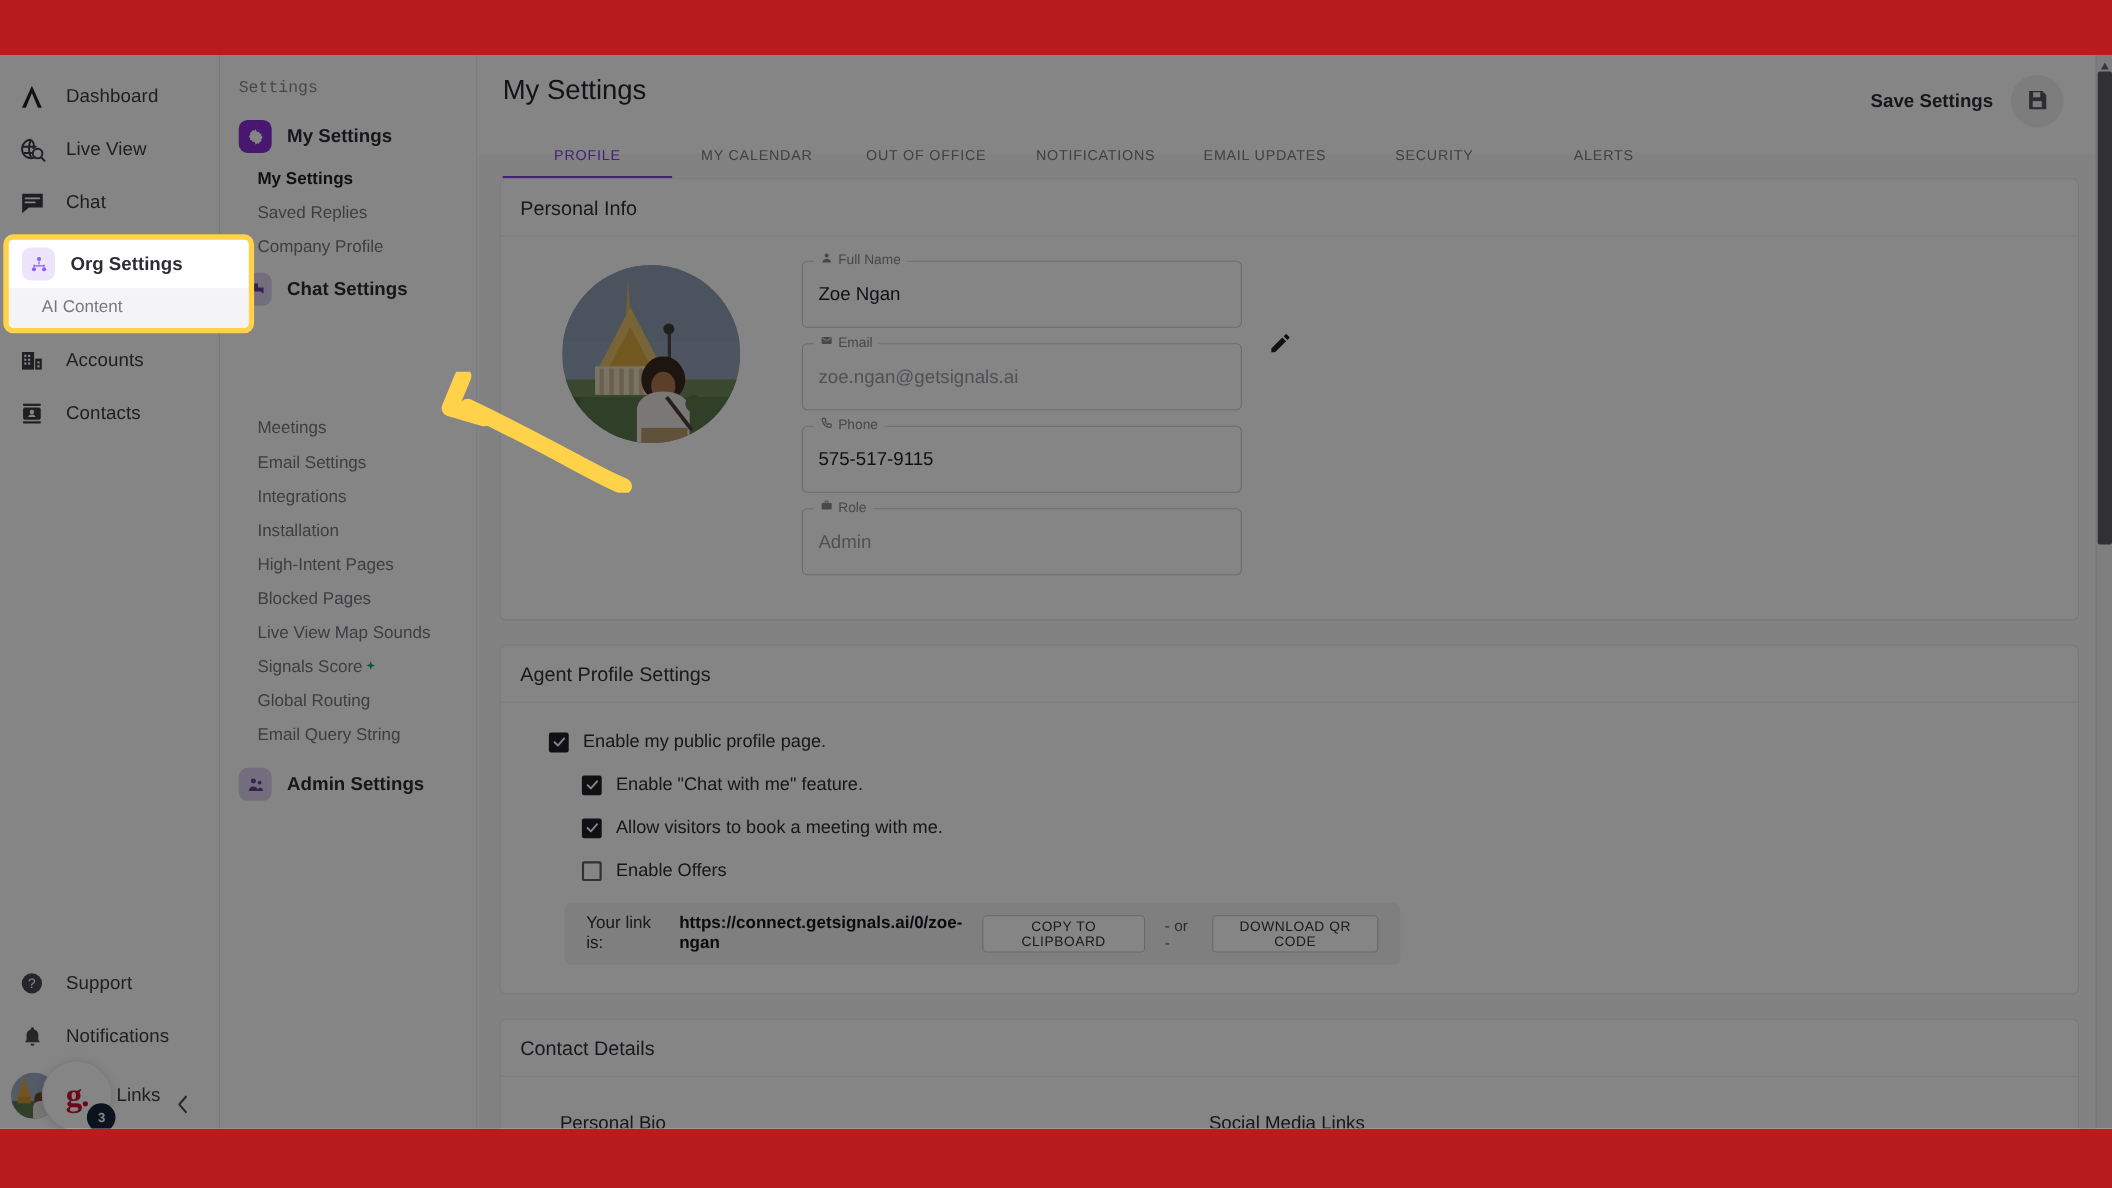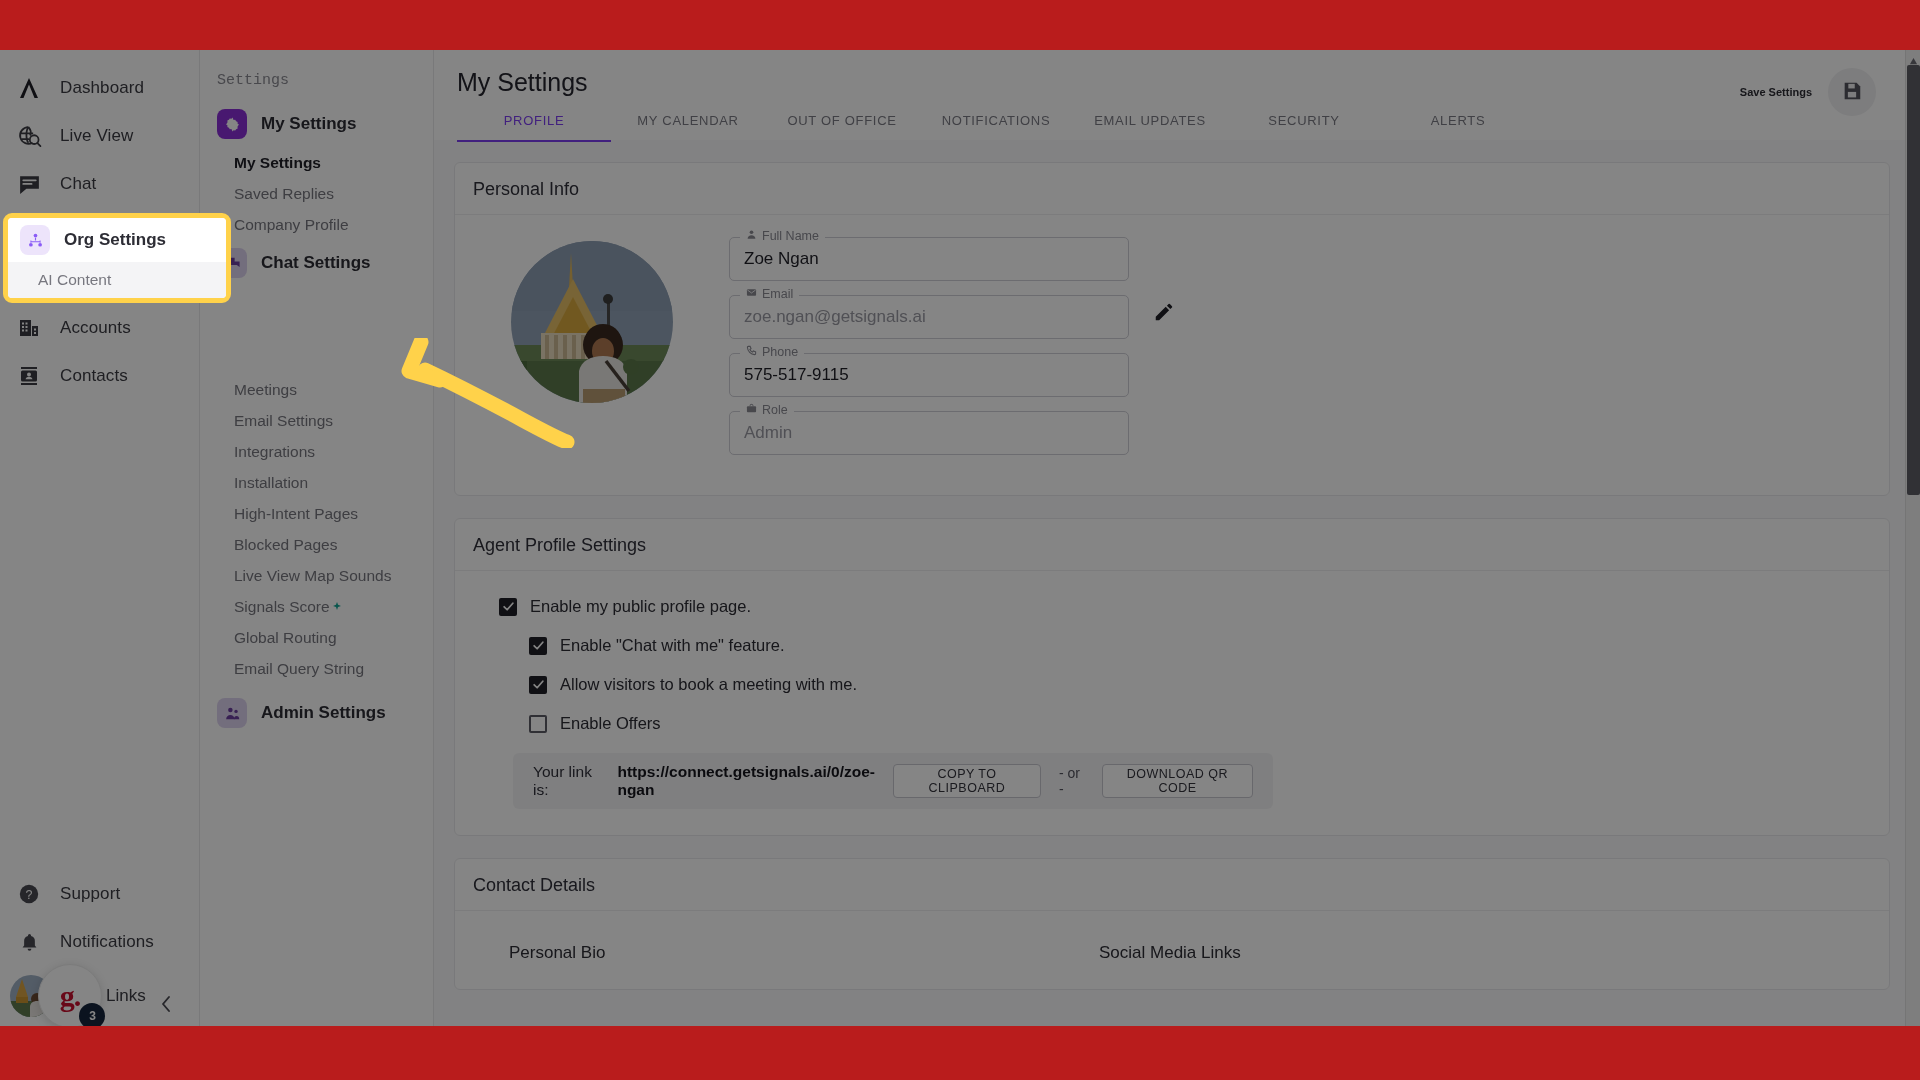--- a/index.html
+++ b/index.html
@@ -138,32 +138,32 @@
     position: absolute; left: 434px; top: 0; right: 0; bottom: 0;
     background: #fafafb;
     overflow: hidden;
   }
   #main-head {
     position: relative; height: 90px;
     background: #ffffff;
     padding: 18px 0 0 23px;
   }
   #page-title { font-size: 25px; color: #26262e; }
-  #tabs { display: flex; gap: 0; margin-top: 8px; }
+  #tabs { display: flex; gap: 0; margin-top: 28px; }
   .tab {
     font-size: 13px; letter-spacing: .7px;
     color: #7b7b84; padding: 8px 0 12px 0;
     width: 154px; text-align: center; cursor: pointer;
   }
   .tab.active { color: #7e3ff2; border-bottom: 2px solid #7e3ff2; }
   #save-wrap {
     position: absolute; right: 44px; top: 18px;
     display: flex; align-items: center; gap: 16px;
   }
-  #save-label { font-size: 11px; color: #2d2d35; font-weight: 600; }
+  #save-label { font-size: 17px; color: #2d2d35; font-weight: 600; }
   #save-btn {
     width: 48px; height: 48px; border-radius: 50%;
     background: #efeff1; border: none;
     display: flex; align-items: center; justify-content: center;
     cursor: pointer;
   }
 
   #scroller {
     position: absolute; left: 0; top: 90px; right: 0; bottom: 0;
     padding: 22px 30px 0 20px;
@@ -180,21 +180,21 @@
   .card-body { padding: 22px 26px 26px 26px; }
 
   
   #pi-row { display: flex; gap: 56px; padding-left: 30px; }
   #avatar-lg {
     width: 162px; height: 162px; border-radius: 50%;
     overflow: hidden; flex: 0 0 162px; margin-top: 4px;
   }
   #fields { width: 400px; position: relative; }
   .fld {
-    position: relative; height: 44px;
+    position: relative; height: 61px;
     border: 1px solid #cfcfd6; border-radius: 5px;
     margin-bottom: 14px;
     display: flex; align-items: center; padding: 0 14px;
   }
   .fld-legend {
     position: absolute; left: 10px; top: -9px;
     background: #fff; padding: 0 6px;
     font-size: 12.5px; color: #8a8a93;
     display: flex; align-items: center; gap: 5px;
   }

